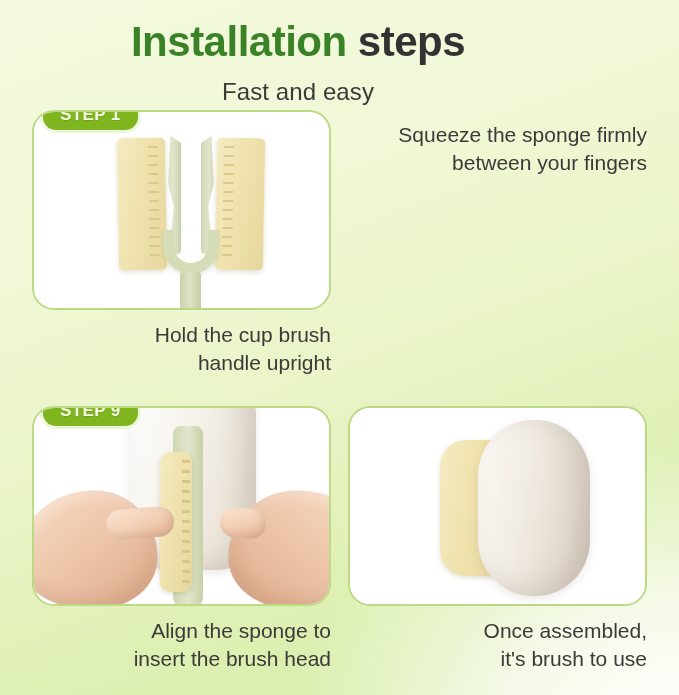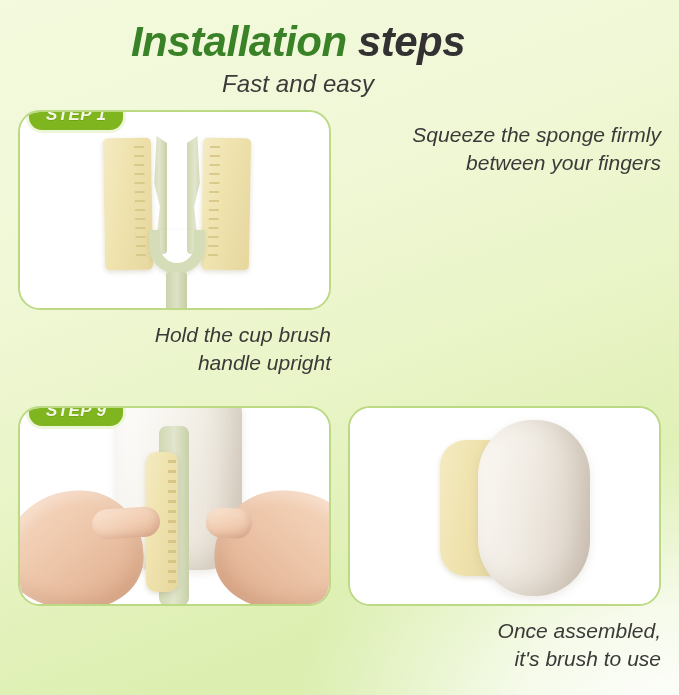--- a/index.html
+++ b/index.html
@@ -15,56 +15,55 @@
     background:
       radial-gradient(ellipse 110% 80% at 100% 105%, #ffffff 0%, rgba(255,255,255,0.75) 22%, rgba(255,255,255,0.0) 52%),
       linear-gradient(160deg, #f3fadd 0%, #f1f8d8 28%, #e9f4c6 55%, #dcefb0 80%, #d8edab 100%);
     position: relative;
   }
 
   .page {
     width: 596px;
     height: 695px;
     position: relative;
-    font-style: italic;
   }
 
   
   .header {
     text-align: center;
     padding-top: 20px;
   }
   .title {
     font-size: 42px;
     font-weight: 700;
     letter-spacing: -0.5px;
     line-height: 1.05;
     white-space: nowrap;
   }
   .title .t-green { color: #3a8227; }
   .title .t-dark  { color: #333132; }
   .subtitle {
-    margin-top: 6px;
+    margin-top: 14px;
     font-size: 24px;
     font-weight: 400;
     color: #3b3a38;
     letter-spacing: 0.1px;
   }
 
   
   .grid {
     position: absolute;
     top: 110px;
     left: 0;
     width: 679px;
     display: grid;
     grid-template-columns: 1fr 1fr;
     column-gap: 17px;
     row-gap: 28px;
-    padding: 0 18px;
+    padding: 0 32px;
   }
 
   .step {
     position: relative;
   }
 
   .card {
     position: relative;
     height: 200px;
     background: #ffffff;
@@ -237,20 +236,22 @@
             <div class="bristles" style="left:22px; width:8px; background-image:repeating-linear-gradient(to bottom,#d7c687 0px,#d7c687 3px,transparent 3px,transparent 10px);"></div>
           </div>
 
           <div class="hand" style="left:-16px; top:82px; width:140px; height:120px; transform:rotate(4deg);"></div>
           <div class="finger" style="left:72px; top:100px; width:68px; height:30px; transform:rotate(-4deg);"></div>
 
           <div class="hand" style="left:194px; top:82px; width:150px; height:120px; transform:rotate(-4deg) scaleX(-1);"></div>
           <div class="finger" style="left:186px; top:100px; width:46px; height:30px; transform:rotate(4deg);"></div>
         </div>
       </div>
+      <div class="caption">Align the sponge to
+insert the brush head</div>
     </div>
 
     <div class="step">
       <div class="card">
         <div class="scene blurwrap">
 
           <div class="pad" style="left:90px; top:32px; width:66px; height:136px; border-radius:26px 8px 8px 26px;">
             <div class="bristles" style="left:48px; width:12px; background-image:repeating-linear-gradient(to bottom,#d3c07e 0px,#d3c07e 3px,transparent 3px,transparent 11px);"></div>
           </div>
 

